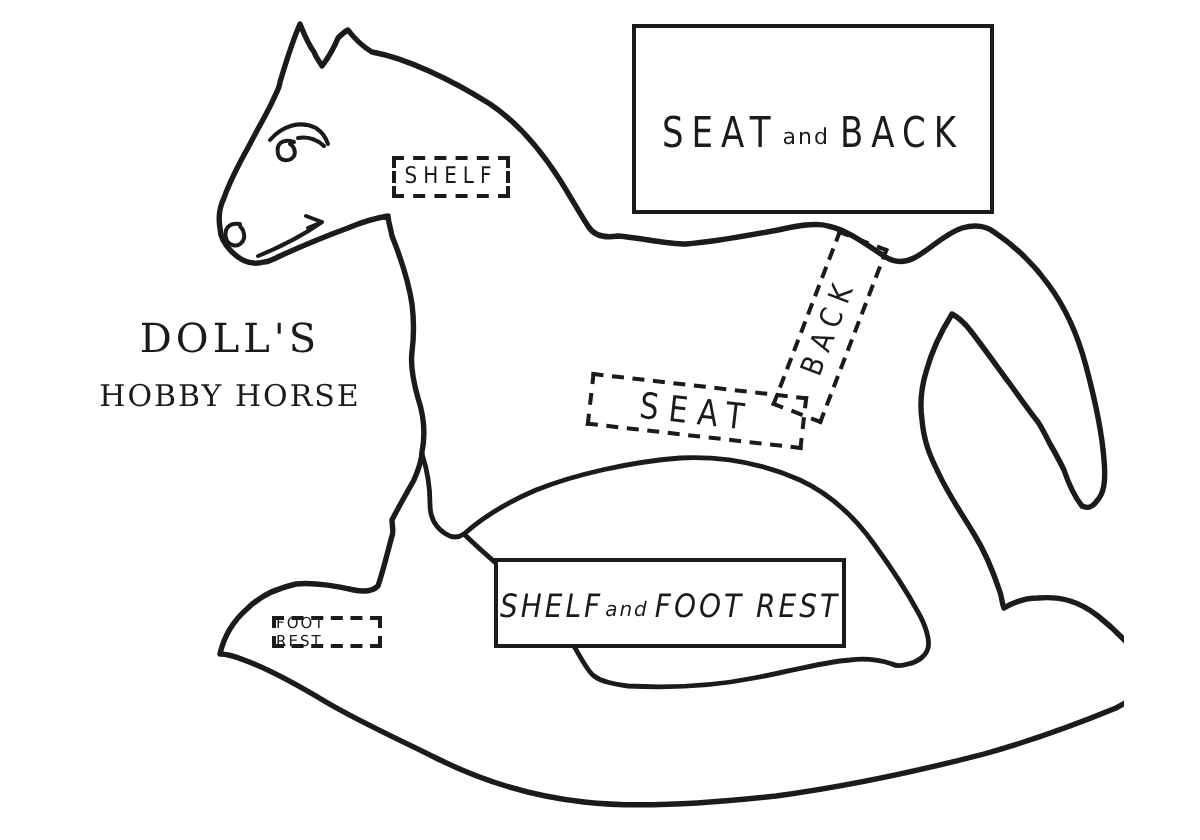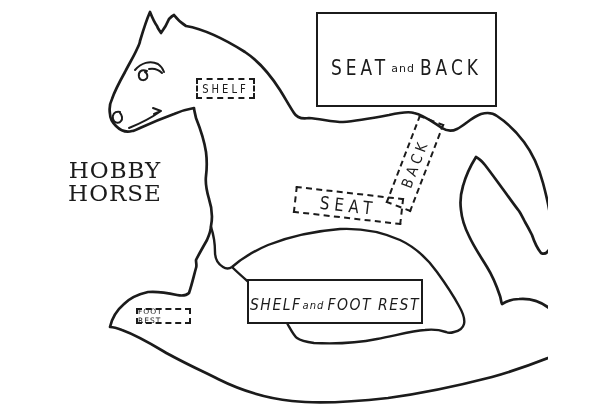--- a/index.html
+++ b/index.html
@@ -1,20 +1,20 @@
 <!DOCTYPE html>
 <html style="--ink: #1b1b1b; --paper: #ffffff;"><head>
 <meta charset="utf-8">
 <style>
   :root { --ink:#1b1b1b; --paper:#ffffff; }
   html,body { margin:0; padding:0; background:var(--paper); }
   #stage {
     position:relative; width:548px; height:420px;
     background:var(--paper); overflow:hidden;
-    font-family:"DejaVu Sans", sans-serif; color:var(--ink);
+    font-family:"DejaVu Sans", sans-serif; color:var(--ink);padding-left:14px;
   }
   #drawing { position:absolute; left:0; top:0; }
   #drawing path { fill:none; stroke:var(--ink); stroke-linecap:round; stroke-linejoin:round; }
   .outline   { stroke-width:2.7; }
   .innerline { stroke-width:2.4; }
   .detail    { stroke-width:2.0; }
 
   .box { position:absolute; box-sizing:border-box; display:flex; align-items:center; justify-content:center; }
   .box-solid  { border:2.5px solid var(--ink); background:var(--paper); }
   .box-dashed { border:2.4px dashed var(--ink); background:transparent; }
@@ -37,21 +37,21 @@
   #back-box span { font-size:13px; letter-spacing:4px; transform:scaleY(1.15); }
 
   #footrest-box { left:136px; top:308px; width:55px; height:16px; }
   #footrest-box span { font-size:7.5px; letter-spacing:1px; }
 
   #title {
     position:absolute; left:20px; top:159px; width:190px; text-align:center;
     font-family:"DejaVu Serif", serif; line-height:1;
   }
   #title .t1 { font-size:20px; letter-spacing:2px; display:block; }
-  #title .t2 { font-size:23px; letter-spacing:1px; display:block; margin-top:0; }
+  #title .t2 { font-size:15px; letter-spacing:1px; display:block; margin-top:12px; }
   span, div { cursor:default; }
 </style>
 </head>
 <body>
 
 <div id="stage">
 
   <svg id="drawing" width="600" height="420" viewBox="0 0 600 420">
 
     <path class="outline" d="
@@ -136,16 +136,17 @@
 
   <div class="box box-dashed" id="back-box">
     <span>BACK</span>
   </div>
 
   <div class="box box-dashed" id="footrest-box">
     <span>FOOT REST</span>
   </div>
 
   <div id="title">
+    <span class="t1">DOLL'S</span>
     <span class="t2">HOBBY HORSE</span>
   </div>
 
 </div>
 
 </body></html>

